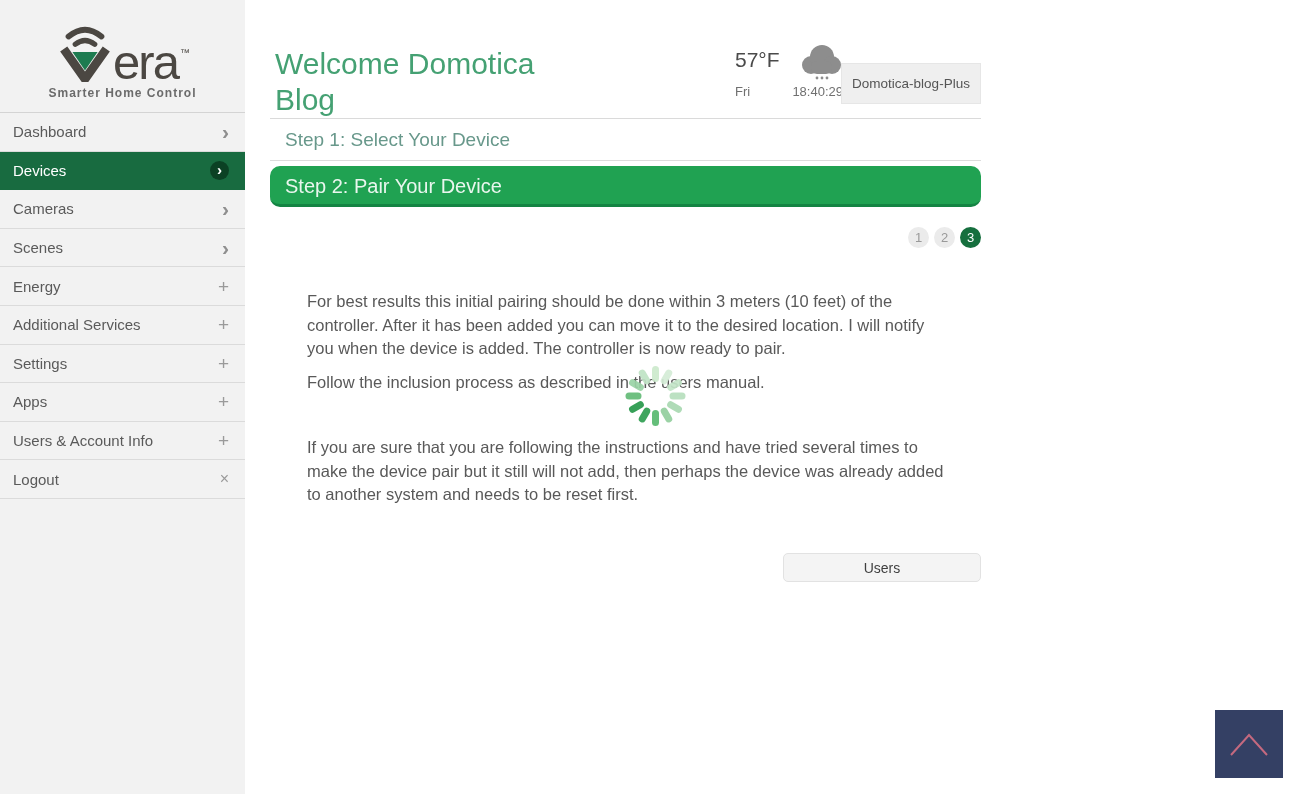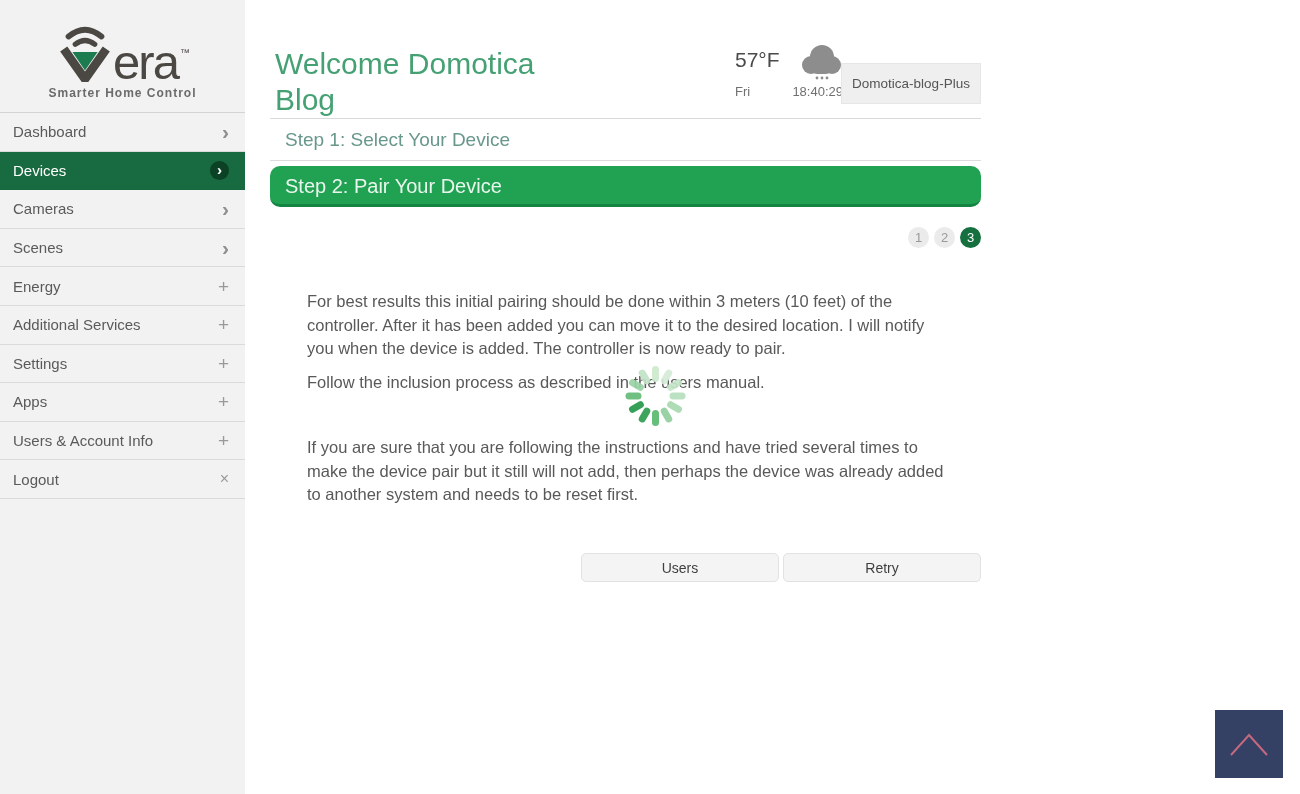--- a/index.html
+++ b/index.html
@@ -203,21 +203,20 @@
       <div class="spoke"></div>
         <div class="spoke"></div>
         <div class="spoke"></div>
       <div class="spoke"></div>
         <div class="spoke"></div>
         <div class="spoke"></div>
     </div>
 
     <div class="btn-row">
       <button class="wiz-btn">Users</button>
-      <button class="wiz-btn">Retry</button>
     </div>
 
   </div>
 </div>
 
 <div class="scroll-top">
   <svg width="48" height="30" viewBox="0 0 48 30">
     <polyline points="6,26 24,6 42,26" stroke="#c4697f" stroke-width="2" fill="none"></polyline>
   </svg>
 </div>

